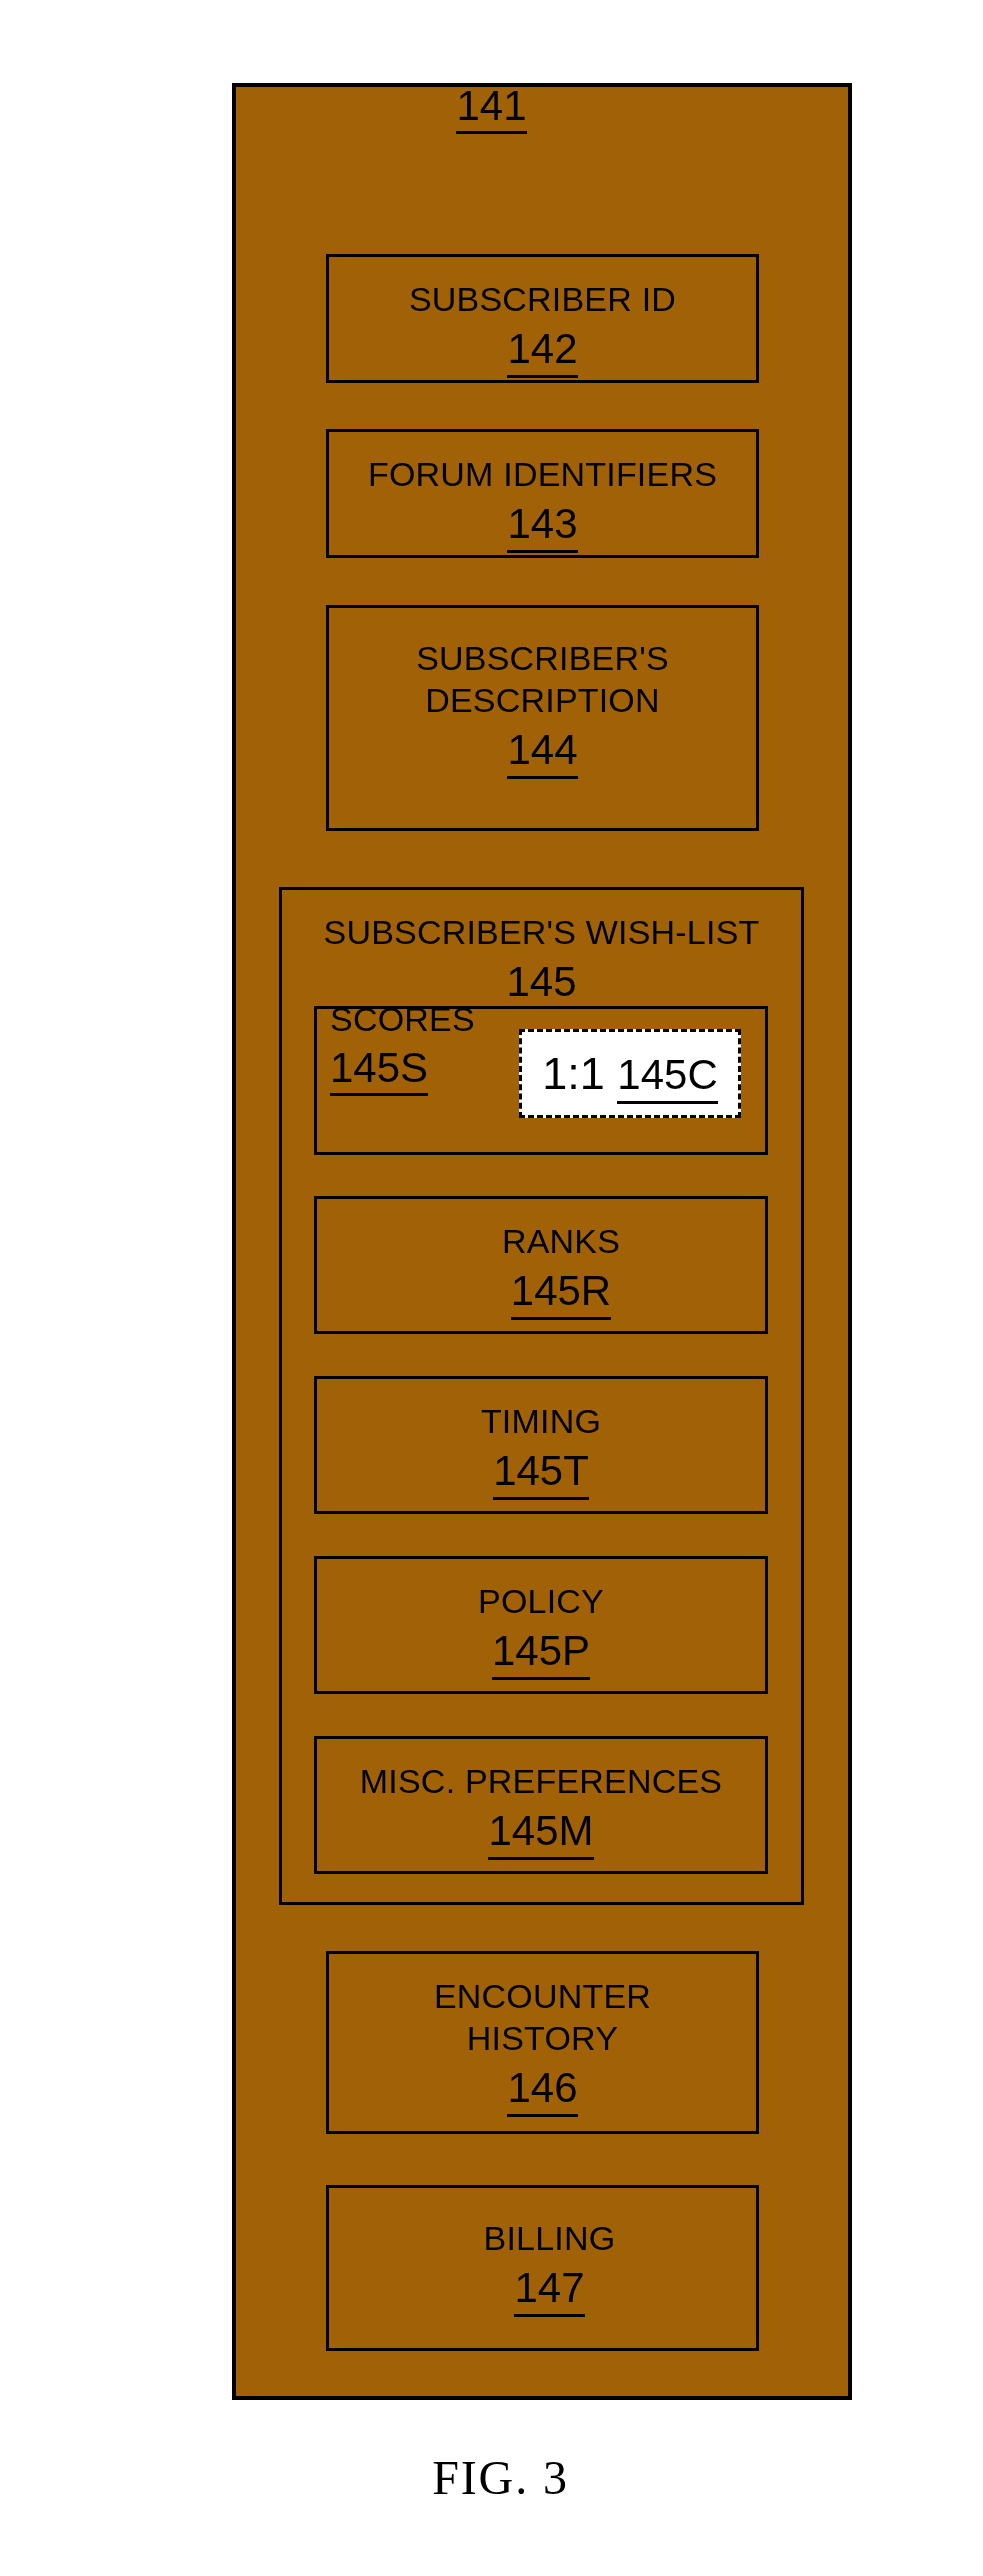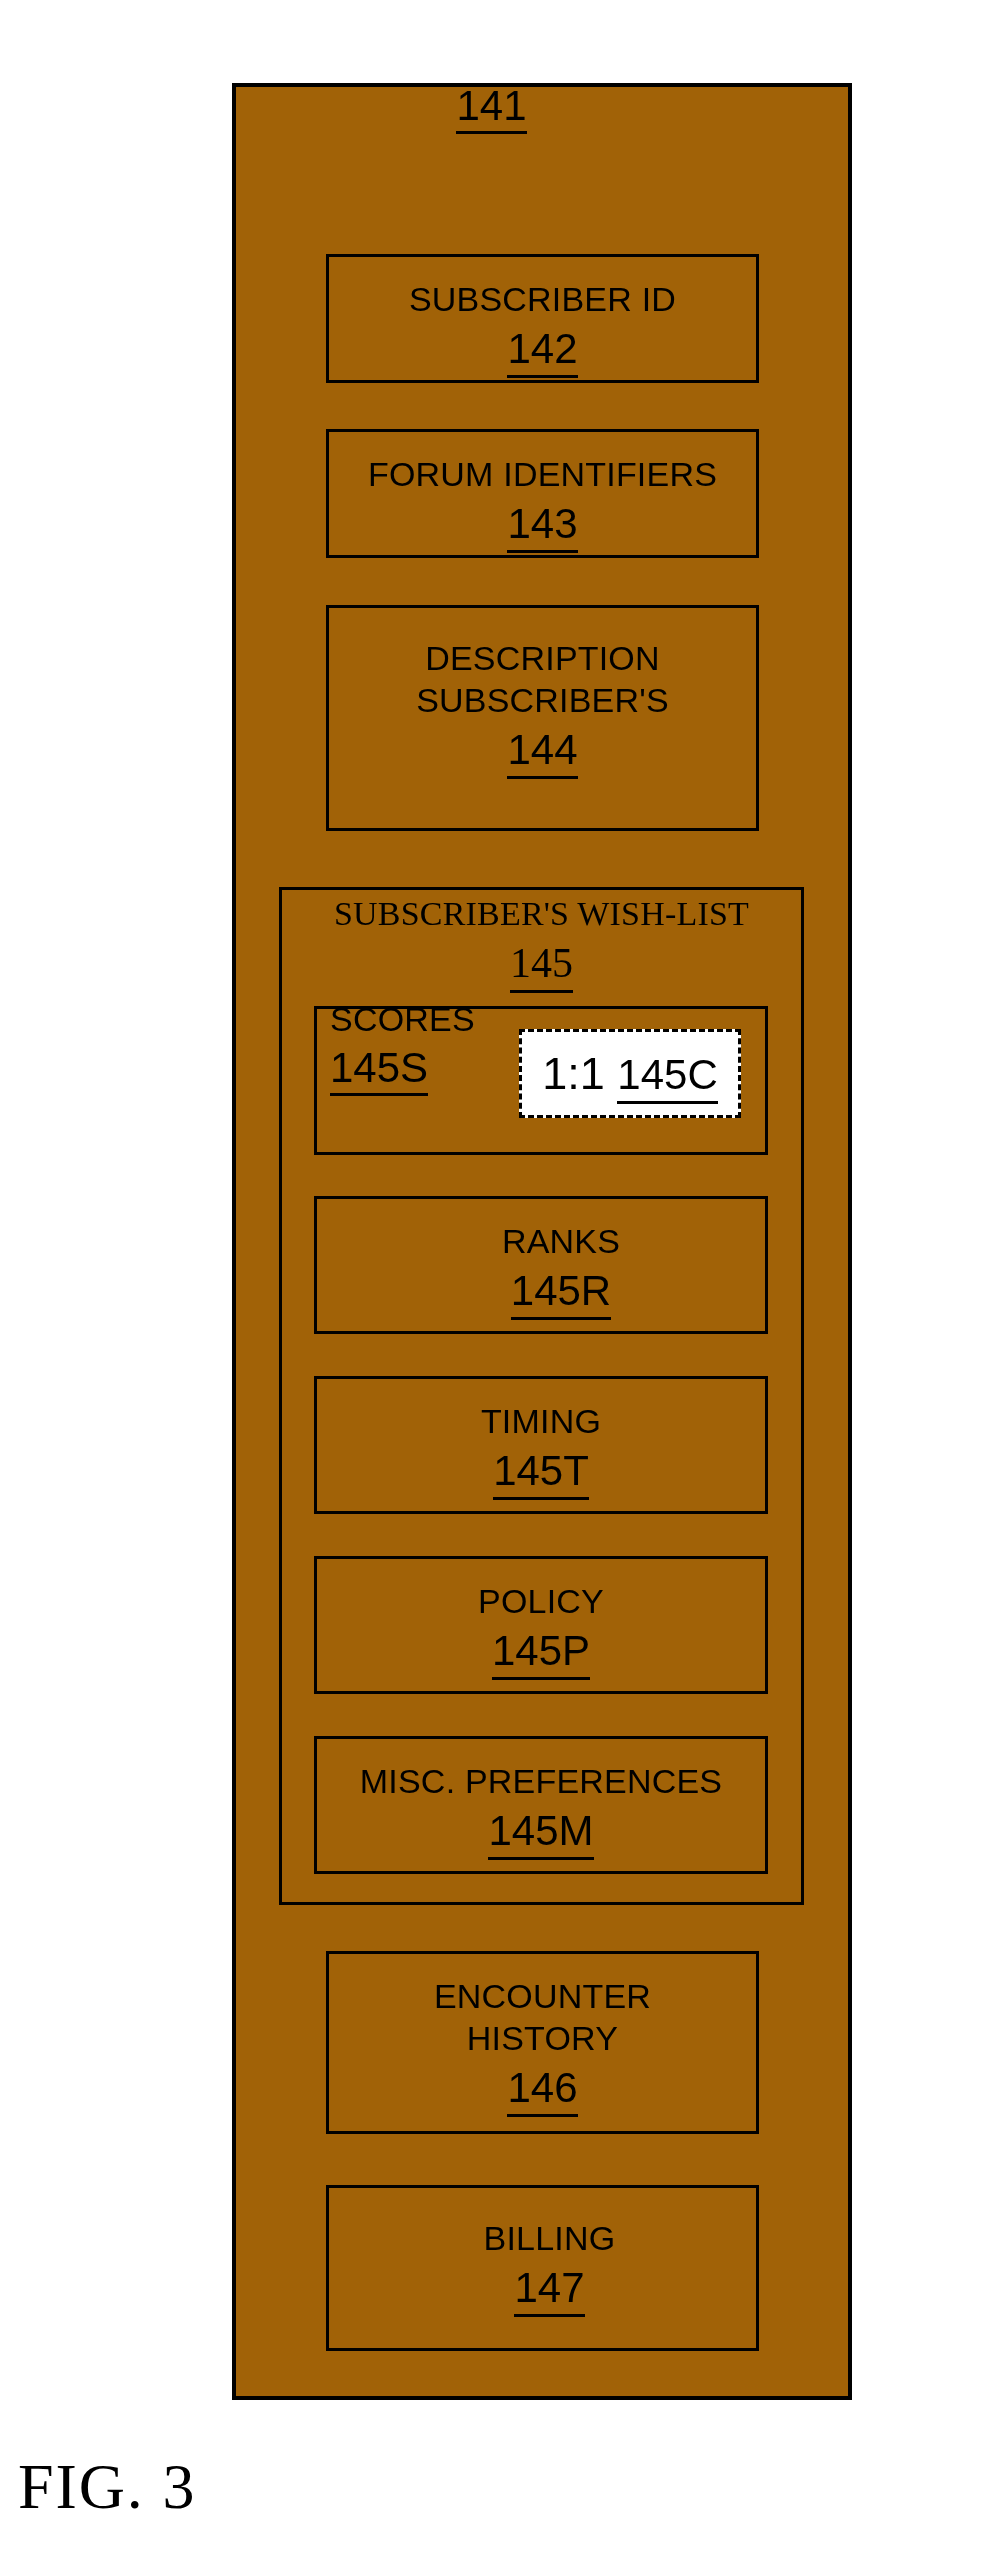--- a/index.html
+++ b/index.html
@@ -117,23 +117,23 @@
   .inline-lbl {
     font-size: 45px;
   }
 
   
   #fig-caption {
     position: absolute;
     left: 18px;
     right: 0;
     top: 2450px;
-    text-align: left;
+    text-align: center;
     font-family: "Liberation Serif", serif;
-    font-size: 64px;
+    font-size: 48px;
     letter-spacing: 1.9px;
   }
 </style>
 </head>
 <body>
 
 <div id="page">
 
   <div class="box" id="outer-frame"></div>
 
@@ -150,28 +150,28 @@
 
   <div class="box" id="box-forum-ids">
     <div class="label-stack" style="top:21px;">
       <span class="lbl">FORUM IDENTIFIERS</span>
       <span class="num-row"><span class="num">143</span></span>
     </div>
   </div>
 
   <div class="box" id="box-description">
     <div class="label-stack" style="top:29px;">
+      <span class="lbl">SUBSCRIBER'S</span>
       <span class="lbl">DESCRIPTION</span>
-      <span class="lbl">SUBSCRIBER'S</span>
       <span class="num-row"><span class="num">144</span></span>
     </div>
   </div>
 
   <div class="box" id="box-wishlist">
-    <div class="label-stack" style="top:3px;font-family:Liberation Serif, serif;">
+    <div class="label-stack" style="top:21px;">
       <span class="lbl">SUBSCRIBER'S WISH-LIST</span>
       <span class="num-row"><span class="num">145</span></span>
     </div>
   </div>
 
   <div class="box" id="box-scores"></div>
   <div id="scores-label">
     <span class="lbl">SCORES</span>
     <span class="num-row" style="margin-top:1.9px;"><span class="num">145S</span></span>
   </div>

